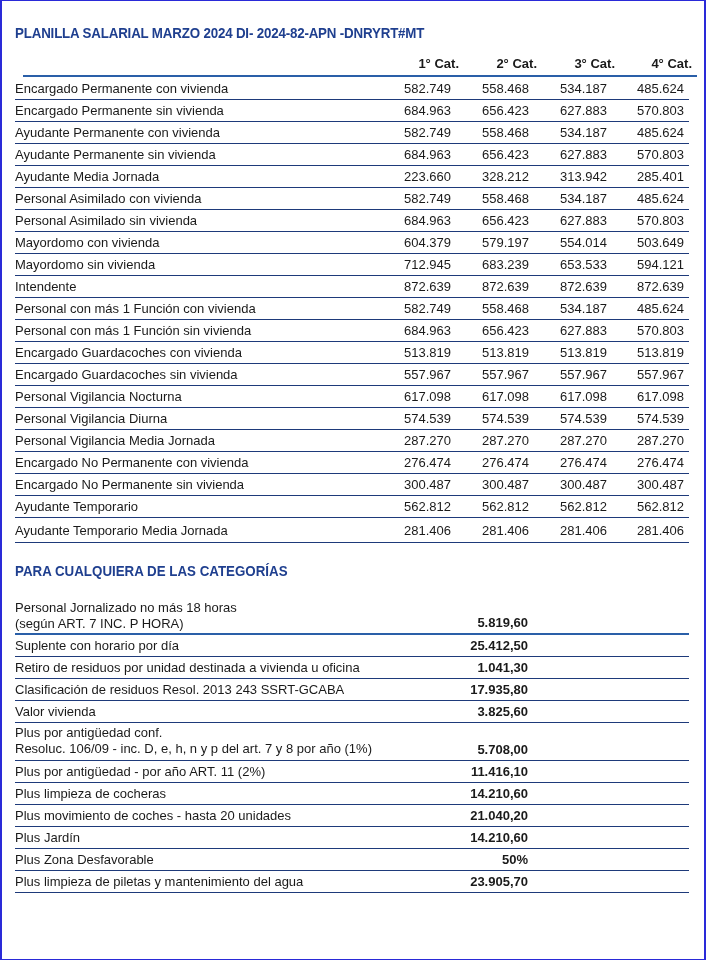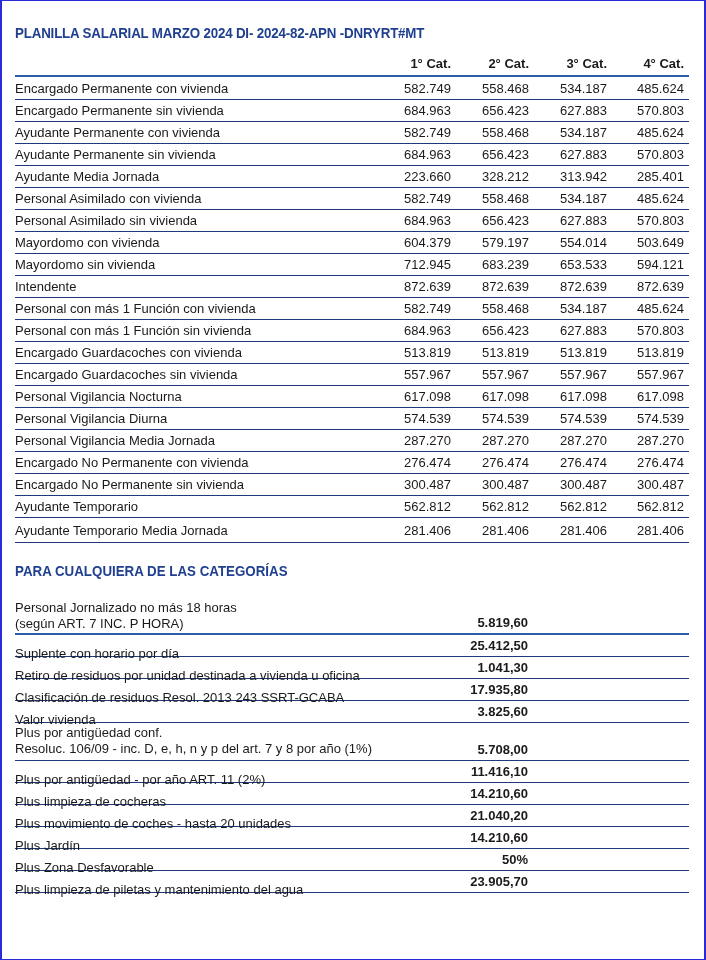--- a/index.html
+++ b/index.html
@@ -20,21 +20,21 @@
       position: absolute; left: 0; top: 24px;
       font-family: "Liberation Sans", sans-serif;
       font-weight: bold; font-size: 15.5px;
       color: #1f3f8f;
       letter-spacing: -0.2px;
       transform: scaleX(0.86);
       transform-origin: left center;
       white-space: nowrap;
     }
     .header-row {
-      position: absolute; left: 0; top: 55px; width: 674px; height: 22px;
+      position: absolute; left: 8px; top: 55px; width: 674px; height: 22px;
       border-bottom: 2px solid #2a5fa8;
     }
     .hcell {
       position: absolute; top: 1px; font-weight: bold; font-size: 13px; text-align: right;
       width: 80px;
     }
     .table1 { position: absolute; left: 0; top: 78px; width: 674px; }
     .row {
       position: relative; width: 674px; height: 22px;
       border-bottom: 1px solid #1e3a7a;
@@ -54,21 +54,21 @@
     }
     .table2 { position: absolute; left: 0; top: 598px; width: 674px; }
     .row2 {
       position: relative; width: 674px; height: 22px;
       border-bottom: 1px solid #1e3a7a;
       font-size: 13px; line-height: 21px;
     }
     .row2.tall { height: 37px; }
     .row2.tall2 { height: 38px; }
     .row2 .label { position: absolute; left: 0; top: 0; white-space: nowrap; line-height: 16px; padding-top: 2px; }
-    .row2 .label.single { line-height: 21px; padding-top: 8px; }
+    .row2 .label.single { line-height: 21px; padding-top: 0; }
     .row2 .val { position: absolute; left: 400px; width: 113px; text-align: right; bottom: 1px; line-height: 18px; font-weight: bold; }
     .row2.first { border-bottom-width: 2px; border-bottom-color: #2a5fa8; }
   </style>
 </head>
 <body>
 
 <div class="frame"></div>
 
 <div class="content">
   <h1 class="title">PLANILLA SALARIAL MARZO 2024 DI- 2024-82-APN -DNRYRT#MT</h1>

